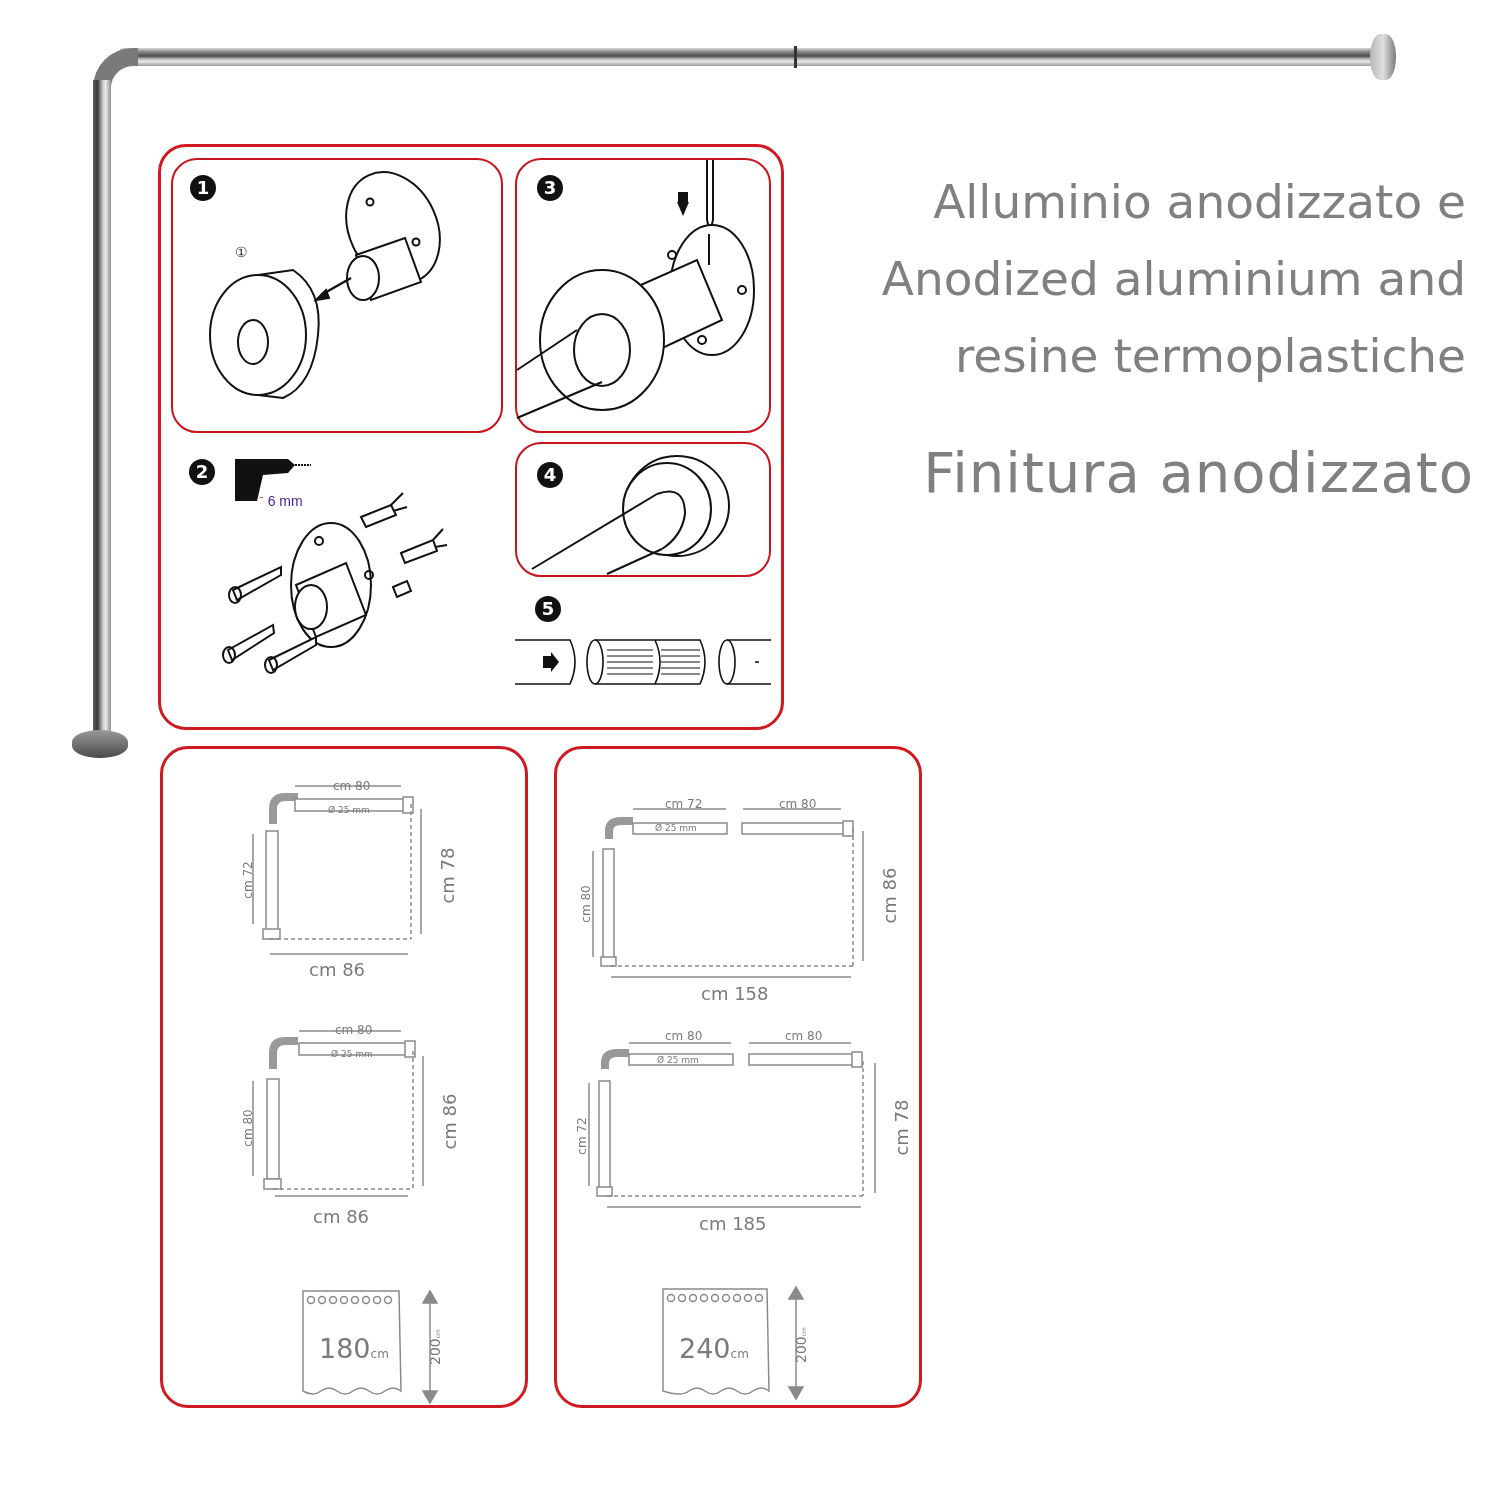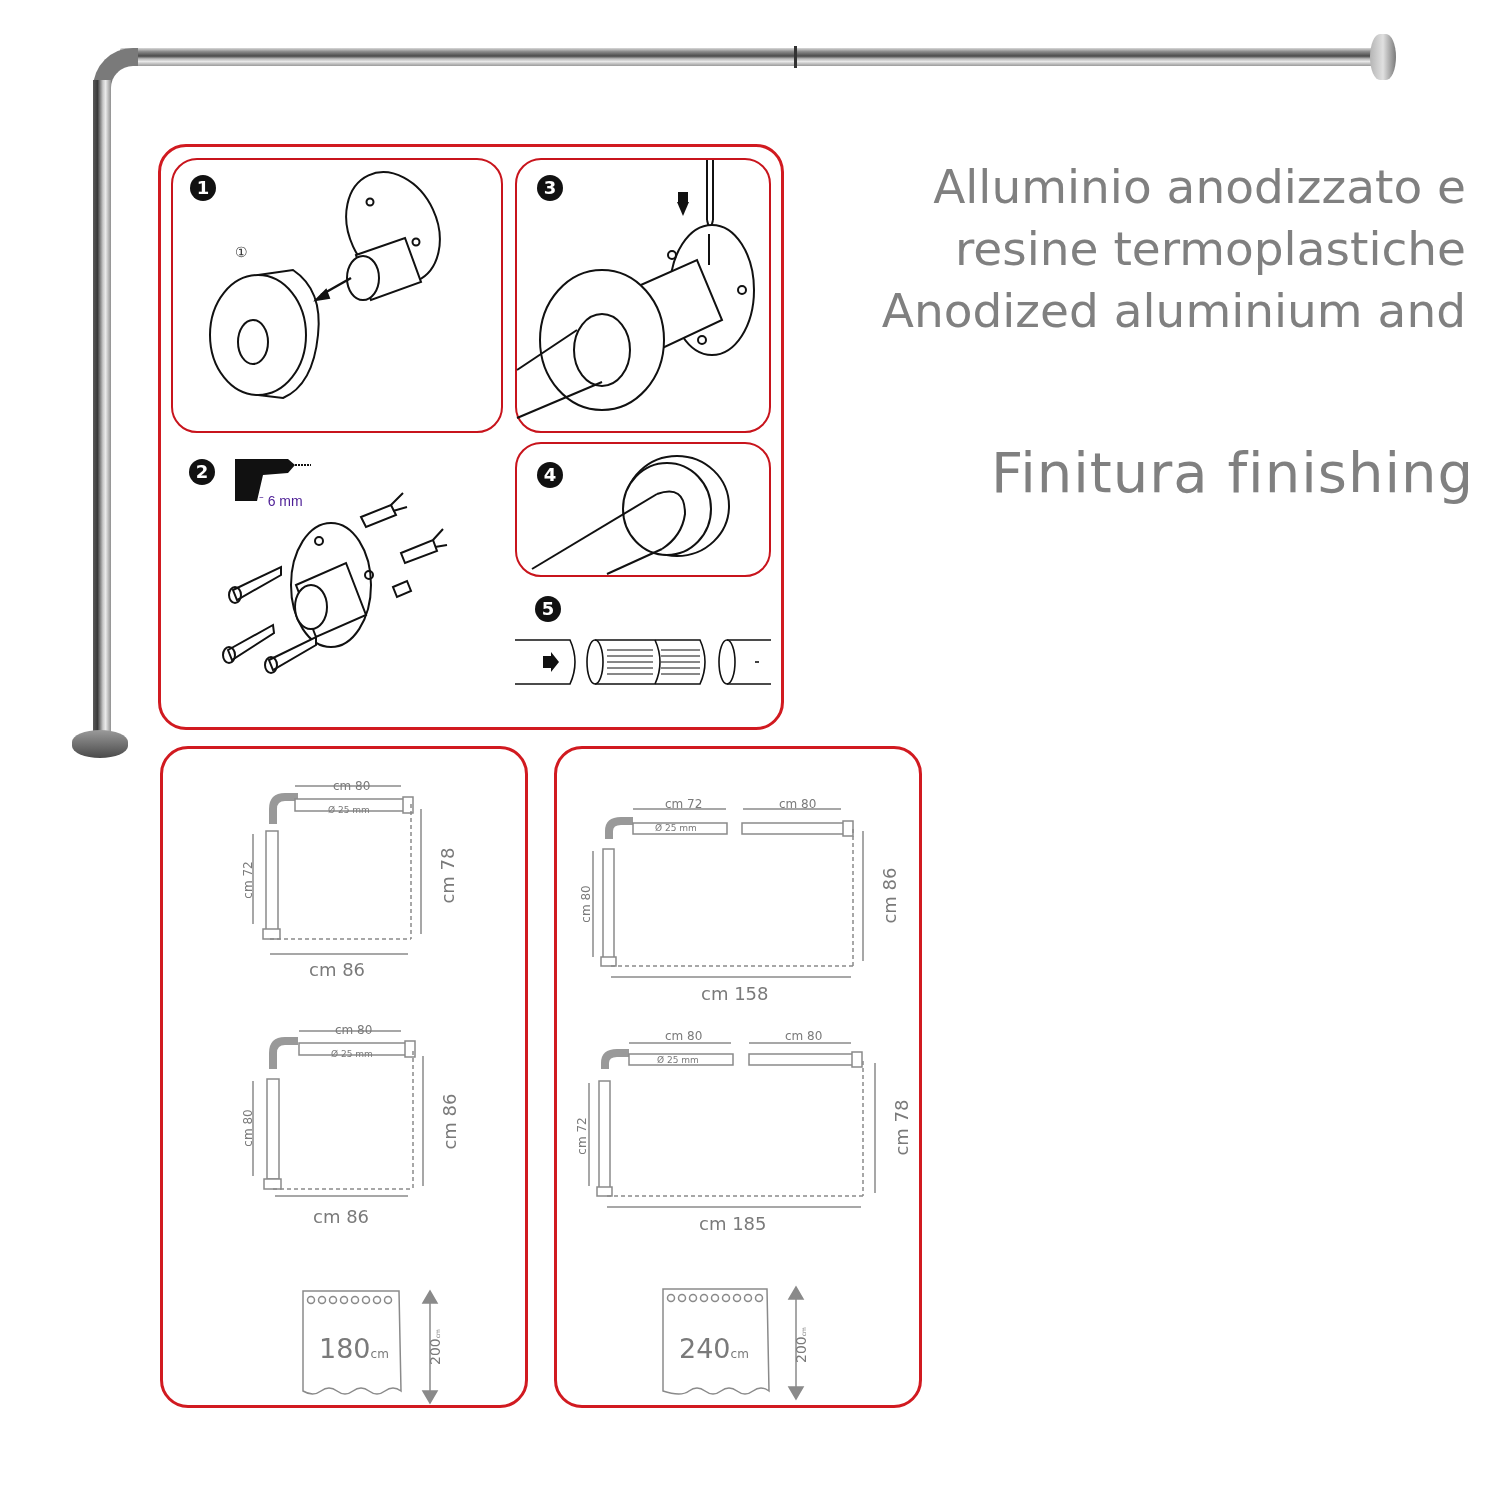--- a/index.html
+++ b/index.html
@@ -14,21 +14,21 @@
     .rod-joint { position: absolute; left: 794px; top: 46px; width: 3px; height: 22px; background: #333; }
     .cap-right { position: absolute; left: 1370px; top: 34px; width: 26px; height: 46px; border-radius: 10px/23px;
       background: linear-gradient(to right, #b5b5b5, #e0e0e0 50%, #7a7a7a); }
     .cap-bottom { position: absolute; left: 72px; top: 730px; width: 56px; height: 28px; border-radius: 28px/12px;
       background: linear-gradient(to bottom, #9a9a9a, #4a4a4a); }
     .panel-outer { position: absolute; border: 3px solid #d11a20; border-radius: 28px; box-sizing: border-box; background: #fff; }
     .panel-inner { position: absolute; border: 2px solid #c8141c; border-radius: 26px; box-sizing: border-box; background: #fff; }
     .step-badge { position: absolute; width: 26px; height: 26px; border-radius: 50%; background: #111; color: #fff;
       font: bold 18px "DejaVu Sans", sans-serif; text-align: center; line-height: 26px; }
     .info-text { position: absolute; right: 34px; text-align: right; color: #808080; font-family: "DejaVu Sans", sans-serif; }
-    .info-line { font-size: 47px; line-height: 62px; white-space: nowrap; }
+    .info-line { font-size: 47px; line-height: 62px; white-space: nowrap; margin-top: 15px; }
     .finish-line { font-size: 56px; line-height: 70px; white-space: nowrap; letter-spacing: 1px; }
     .dim { position: absolute; color: #7a7a7a; font-family: "DejaVu Sans", sans-serif; white-space: nowrap; }
     .dim-sm { font-size: 12px; }
     .dim-md { font-size: 18px; }
     .rot { transform: rotate(-90deg); transform-origin: center center; }
     svg { position: absolute; overflow: visible; }
   </style>
 </head>
 <body>
 
@@ -166,25 +166,25 @@
         </g>
       <ellipse cx="212" cy="70" rx="8" ry="22"></ellipse>
       <path d="M212 48 L256 48 M212 92 L256 92"></path>
       <line x1="240" y1="70" x2="244" y2="70"></line>
     </g>
   </svg>
 </div>
 
 <div class="info-text" style="top:156px;">
   <div class="info-line">Alluminio anodizzato e</div>
+  <div class="info-line">Anodized aluminium and</div>
   <div class="info-line">resine termoplastiche</div>
-  <div class="info-line">Anodized aluminium and</div>
 </div>
 <div class="info-text" style="top:438px; right:26px;">
-  <div class="finish-line">Finitura finishing</div>
+  <div class="finish-line">Finitura anodizzato</div>
 </div>
 
 <div class="panel-outer" style="left:160px; top:746px; width:368px; height:662px;">
 
   <div class="abs" style="left:60px; top:20px; width:260px; height:220px;">
     <svg width="260" height="220" style="left:0;top:0">
       <g stroke="#8a8a8a" fill="none" stroke-width="1.5">
         <path d="M50 55 L50 40 Q50 28 62 28 L75 28" stroke-width="8" stroke="#999"></path>
         <rect x="72" y="30" width="110" height="12" fill="#fff"></rect>
         <rect x="180" y="28" width="10" height="16" fill="#fff"></rect>

